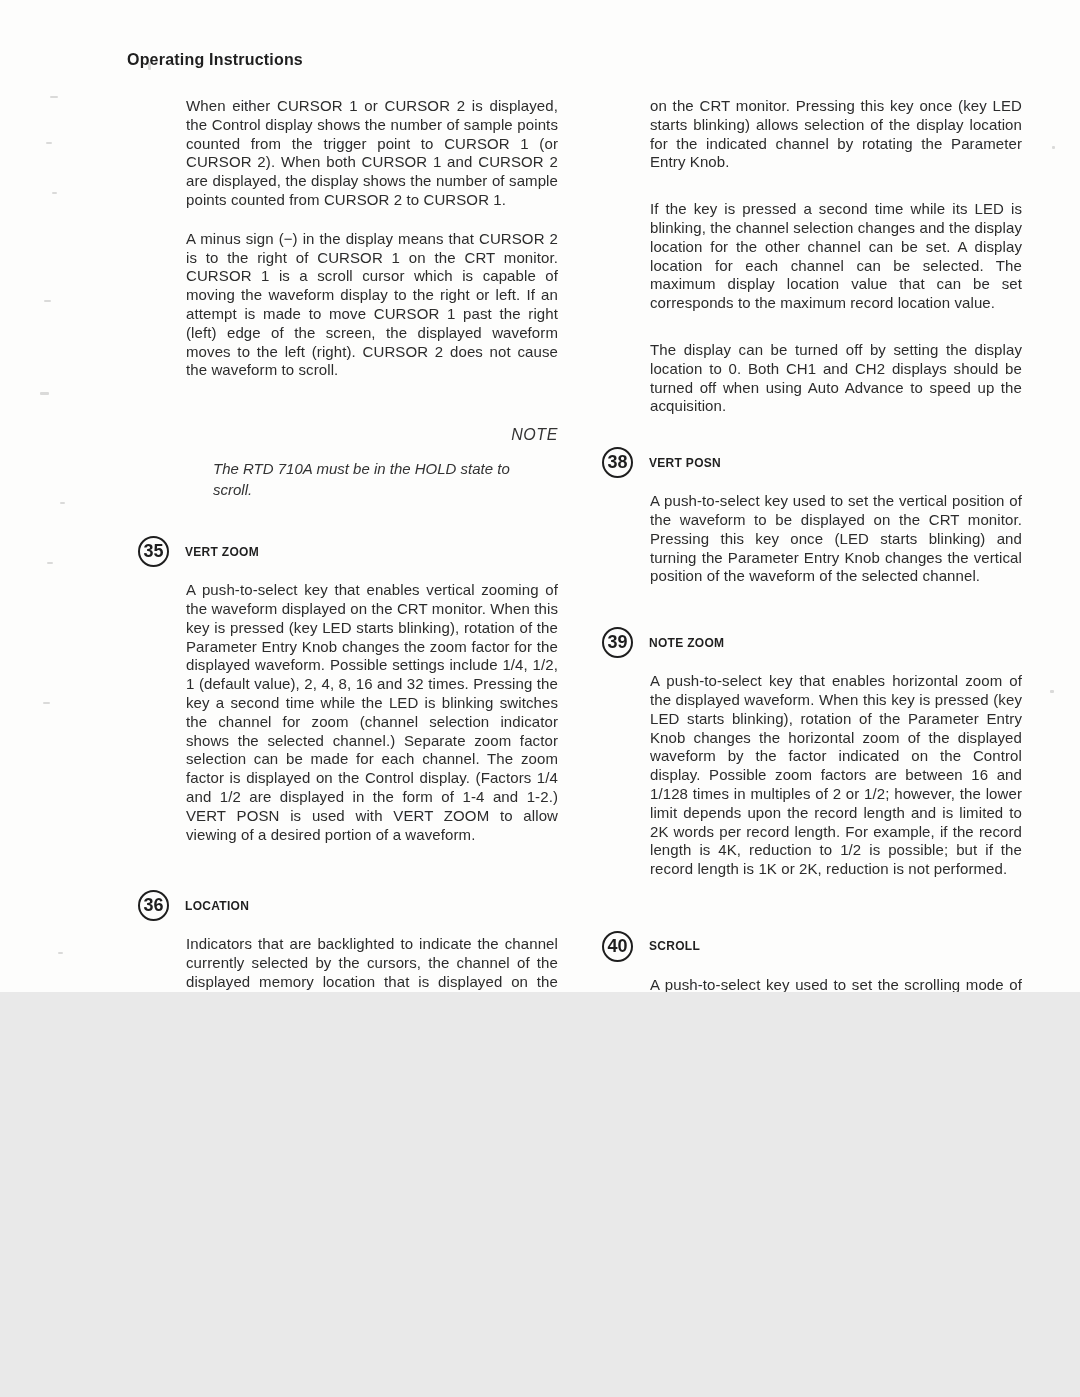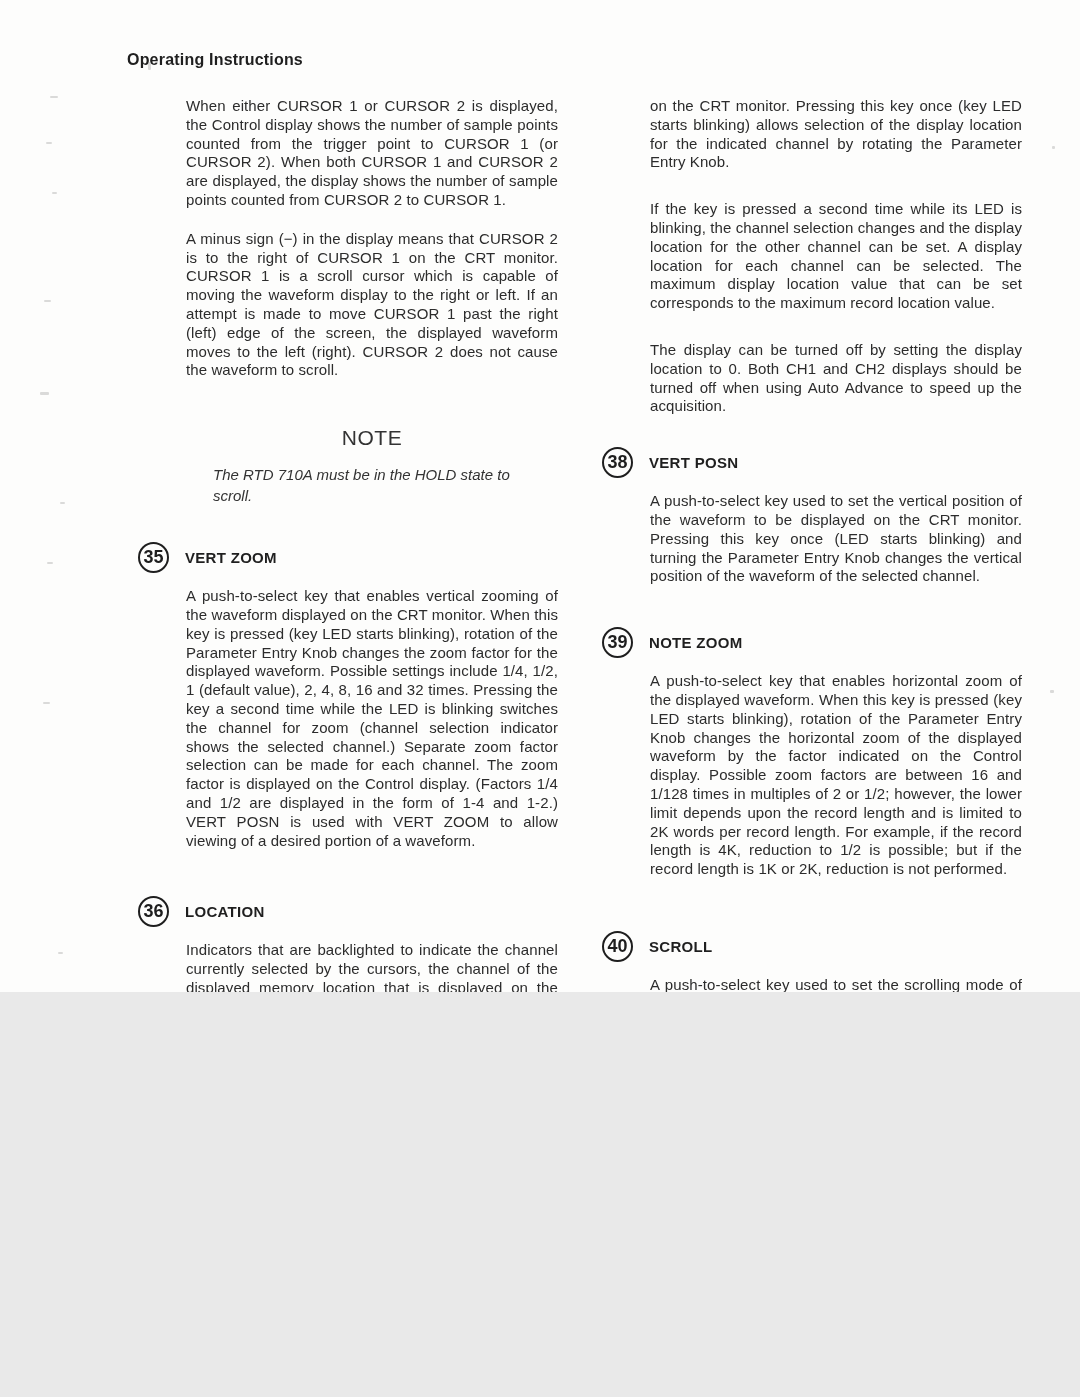--- a/index.html
+++ b/index.html
@@ -31,22 +31,23 @@
     line-height: 18.8px;
     text-align: justify;
     letter-spacing: 0.1px;
     color: #2c2c2c;
   }
   p.mb28 { margin-bottom: 28px; }
   p.mb0  { margin-bottom: 0; }
 
   .note-block { margin-top: 46px; }
   .note-label {
-    text-align: center;
-    font-size: 21px;
+    text-align: right;
+    font-style: italic;
+    font-size: 16px;
     letter-spacing: 0.6px;
     margin-bottom: 14px;
     color: #333;
   }
   .note-body {
     margin: 0 0 0 27px;
     width: 320px;
     font-style: italic;
     font-size: 15px;
     line-height: 21px;
@@ -73,21 +74,21 @@
     display: flex;
     align-items: center;
     justify-content: center;
     font-size: 18px;
     font-weight: 700;
     flex: 0 0 auto;
     color: #1e1e1e;
   }
   .section-title {
     margin-left: 16px;
-    font-size: 15px;
+    font-size: 12px;
     font-weight: 700;
     letter-spacing: 0.3px;
     color: #1f1f1f;
   }
   .section-body { margin-top: 0; }
 
   .footer-left {
     position: absolute;
     left: 126px;
     top: 1320px;

